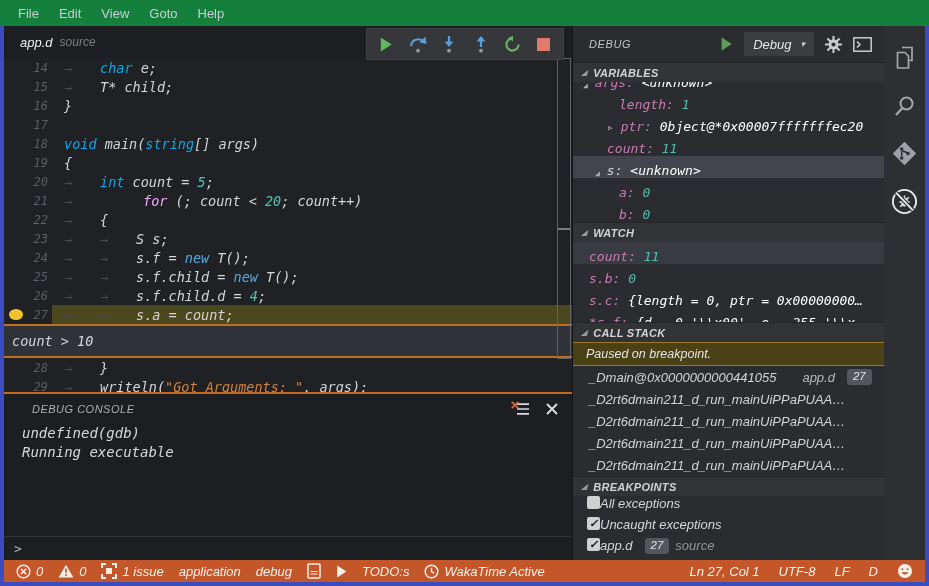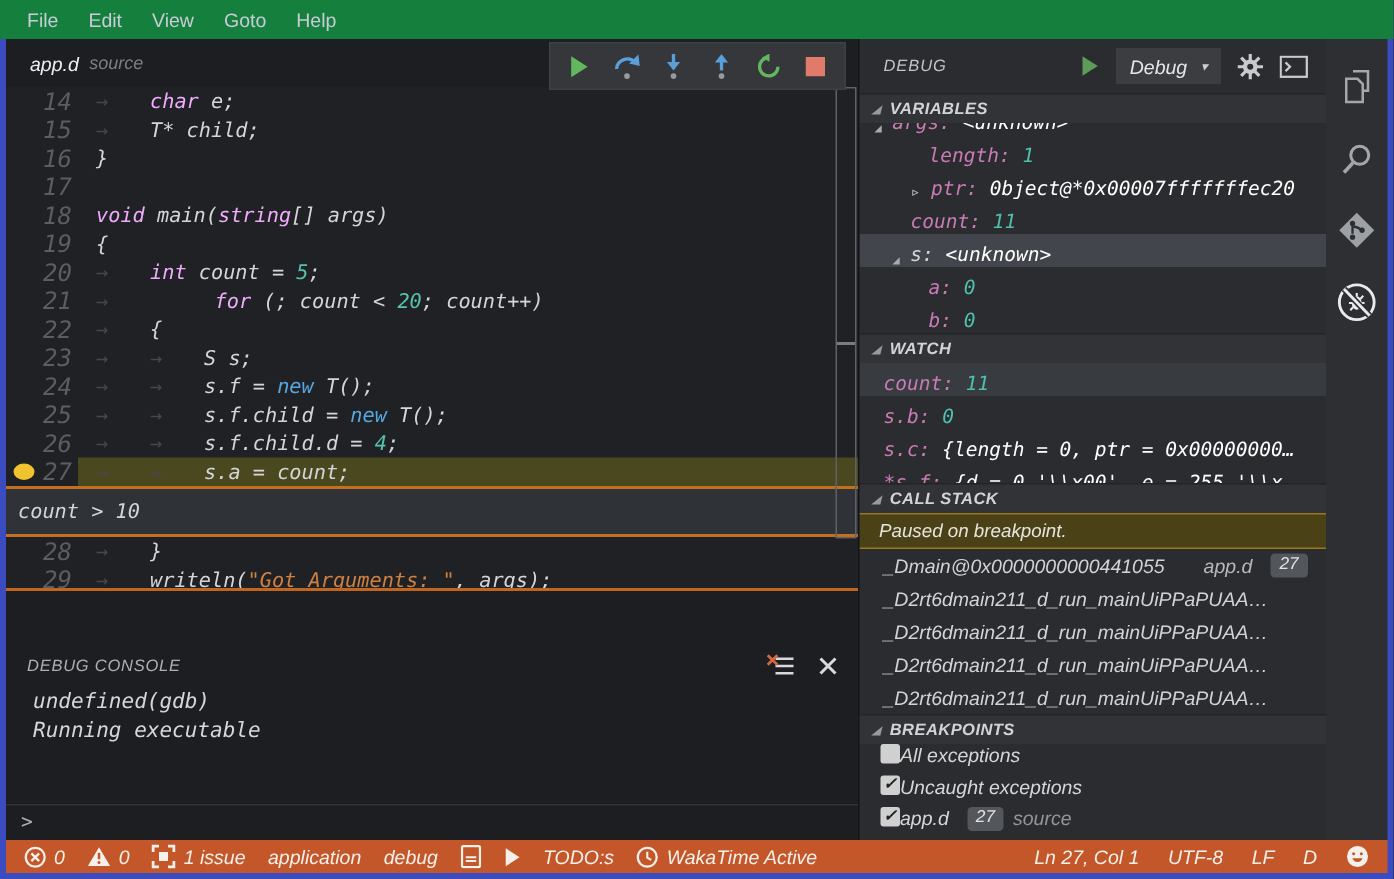--- a/index.html
+++ b/index.html
@@ -26,33 +26,33 @@
     background:#35373b; border:1px solid #3e4044; display:flex; align-items:center;
     justify-content:space-evenly; z-index:5; }
   .tbtn { width:24px; height:24px; display:flex; align-items:center; justify-content:center; }
   
   .code { flex:1; position:relative; overflow:hidden;
     font-family:"DejaVu Sans Mono", monospace; font-size:13.5px; }
   .code-line { height:19px; display:flex; align-items:center; white-space:pre; }
   .code-line.current-line { background:linear-gradient(to right, rgba(0,0,0,0) 48px, #4a481f 48px); }
   .gutter { flex:0 0 48px; width:48px; display:flex; align-items:center; position:relative; height:100%; }
   .bp-dot { position:absolute; left:5px; top:4px; width:14px; height:11px; background:#f0c32f; border-radius:50%; }
-  .lnum { margin-left:16px; width:28px; text-align:right; color:#5b5d62; font-size:16px; }
+  .lnum { margin-left:16px; width:28px; text-align:right; color:#5b5d62; font-size:12px; }
   .lcode { padding-left:12px; }
   .tab-arrow { display:inline-block; width:36px; color:#46484d; }
-  .tk-kw { color:#f0abfc; } .tk-ctl { color:#f0abfc;margin-left:43px; } .tk-new { color:#58a6e0; }
+  .tk-kw { color:#0ea5e9; } .tk-ctl { color:#f0abfc;margin-left:43px; } .tk-new { color:#58a6e0; }
   .tk-num { color:#56c2ae; } .tk-str { color:#cf8142; } .tk-pl { color:#d4d5d8; }
   .bp-widget { height:34px; border-top:2px solid #c2701f; border-bottom:2px solid #c2701f;
     background:#2f3337; display:flex; align-items:center; padding-left:8px; color:#d4d5d8; }
   .code-scrollbar { position:absolute; top:0; right:1px; width:14px; height:301px;
     border:1px solid #5f6166; }
   .code-scrollbar .split { position:absolute; left:0; right:0; top:169px; height:2px; background:#7a7c80; }
   
   .console { flex:0 0 168px; height:168px; background:#1d1e21; border-top:2px solid #c2661f; position:relative; }
-  .console-header { height:30px; display:flex; align-items:center; padding:0 14px 0 14px;margin-top:35px; }
+  .console-header { height:30px; display:flex; align-items:center; padding:0 14px 0 28px; }
   .console-title { font-size:11px; color:#aeafb3; letter-spacing:0.5px; }
   .console-icons { margin-left:auto; display:flex; gap:16px; align-items:center; }
   .console-line { font-family:"DejaVu Sans Mono", monospace; font-size:14px; line-height:19px;
     color:#d6d7d9; padding-left:18px; }
   .console-input { position:absolute; left:0; right:0; bottom:0; height:24px; border-top:1px solid #323337;
     display:flex; align-items:center; padding-left:10px; color:#a9b0b6;
     font-family:"DejaVu Sans Mono", monospace; font-size:13px; }
   
   .side-panel { width:312px; background:#2a2c2f; border-left:1px solid #141416;
     display:flex; flex-direction:column; overflow:hidden; }

